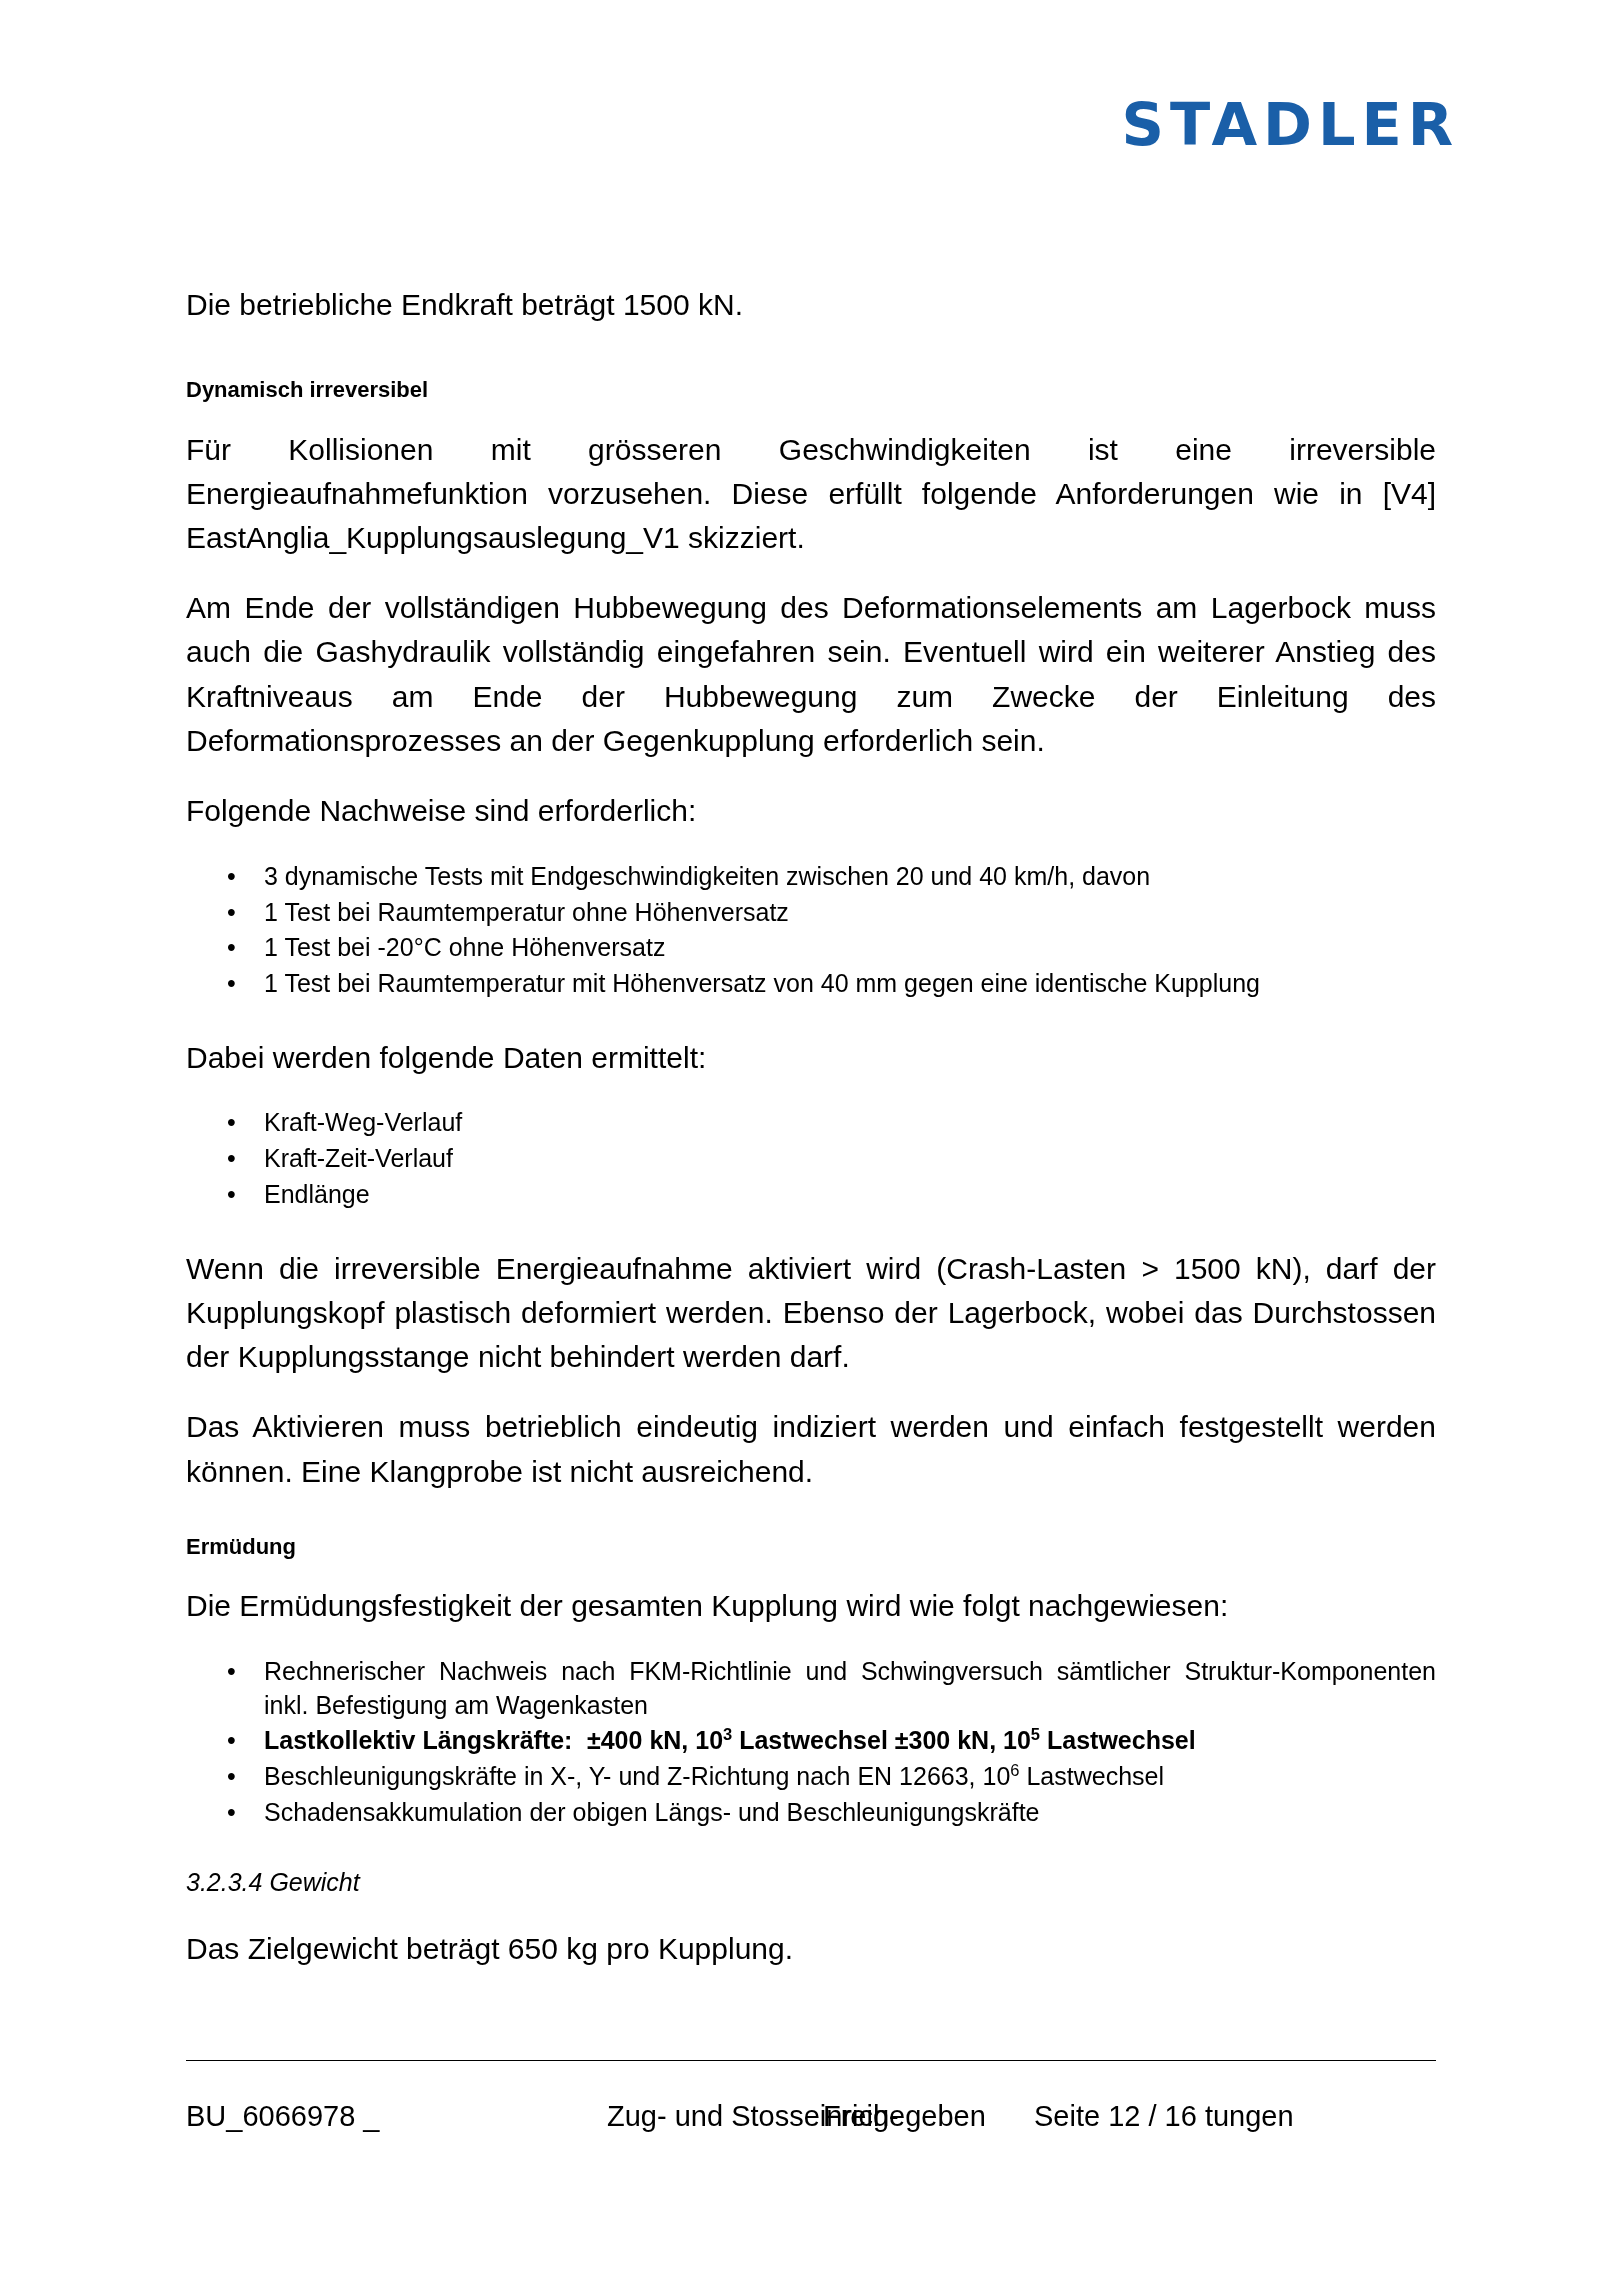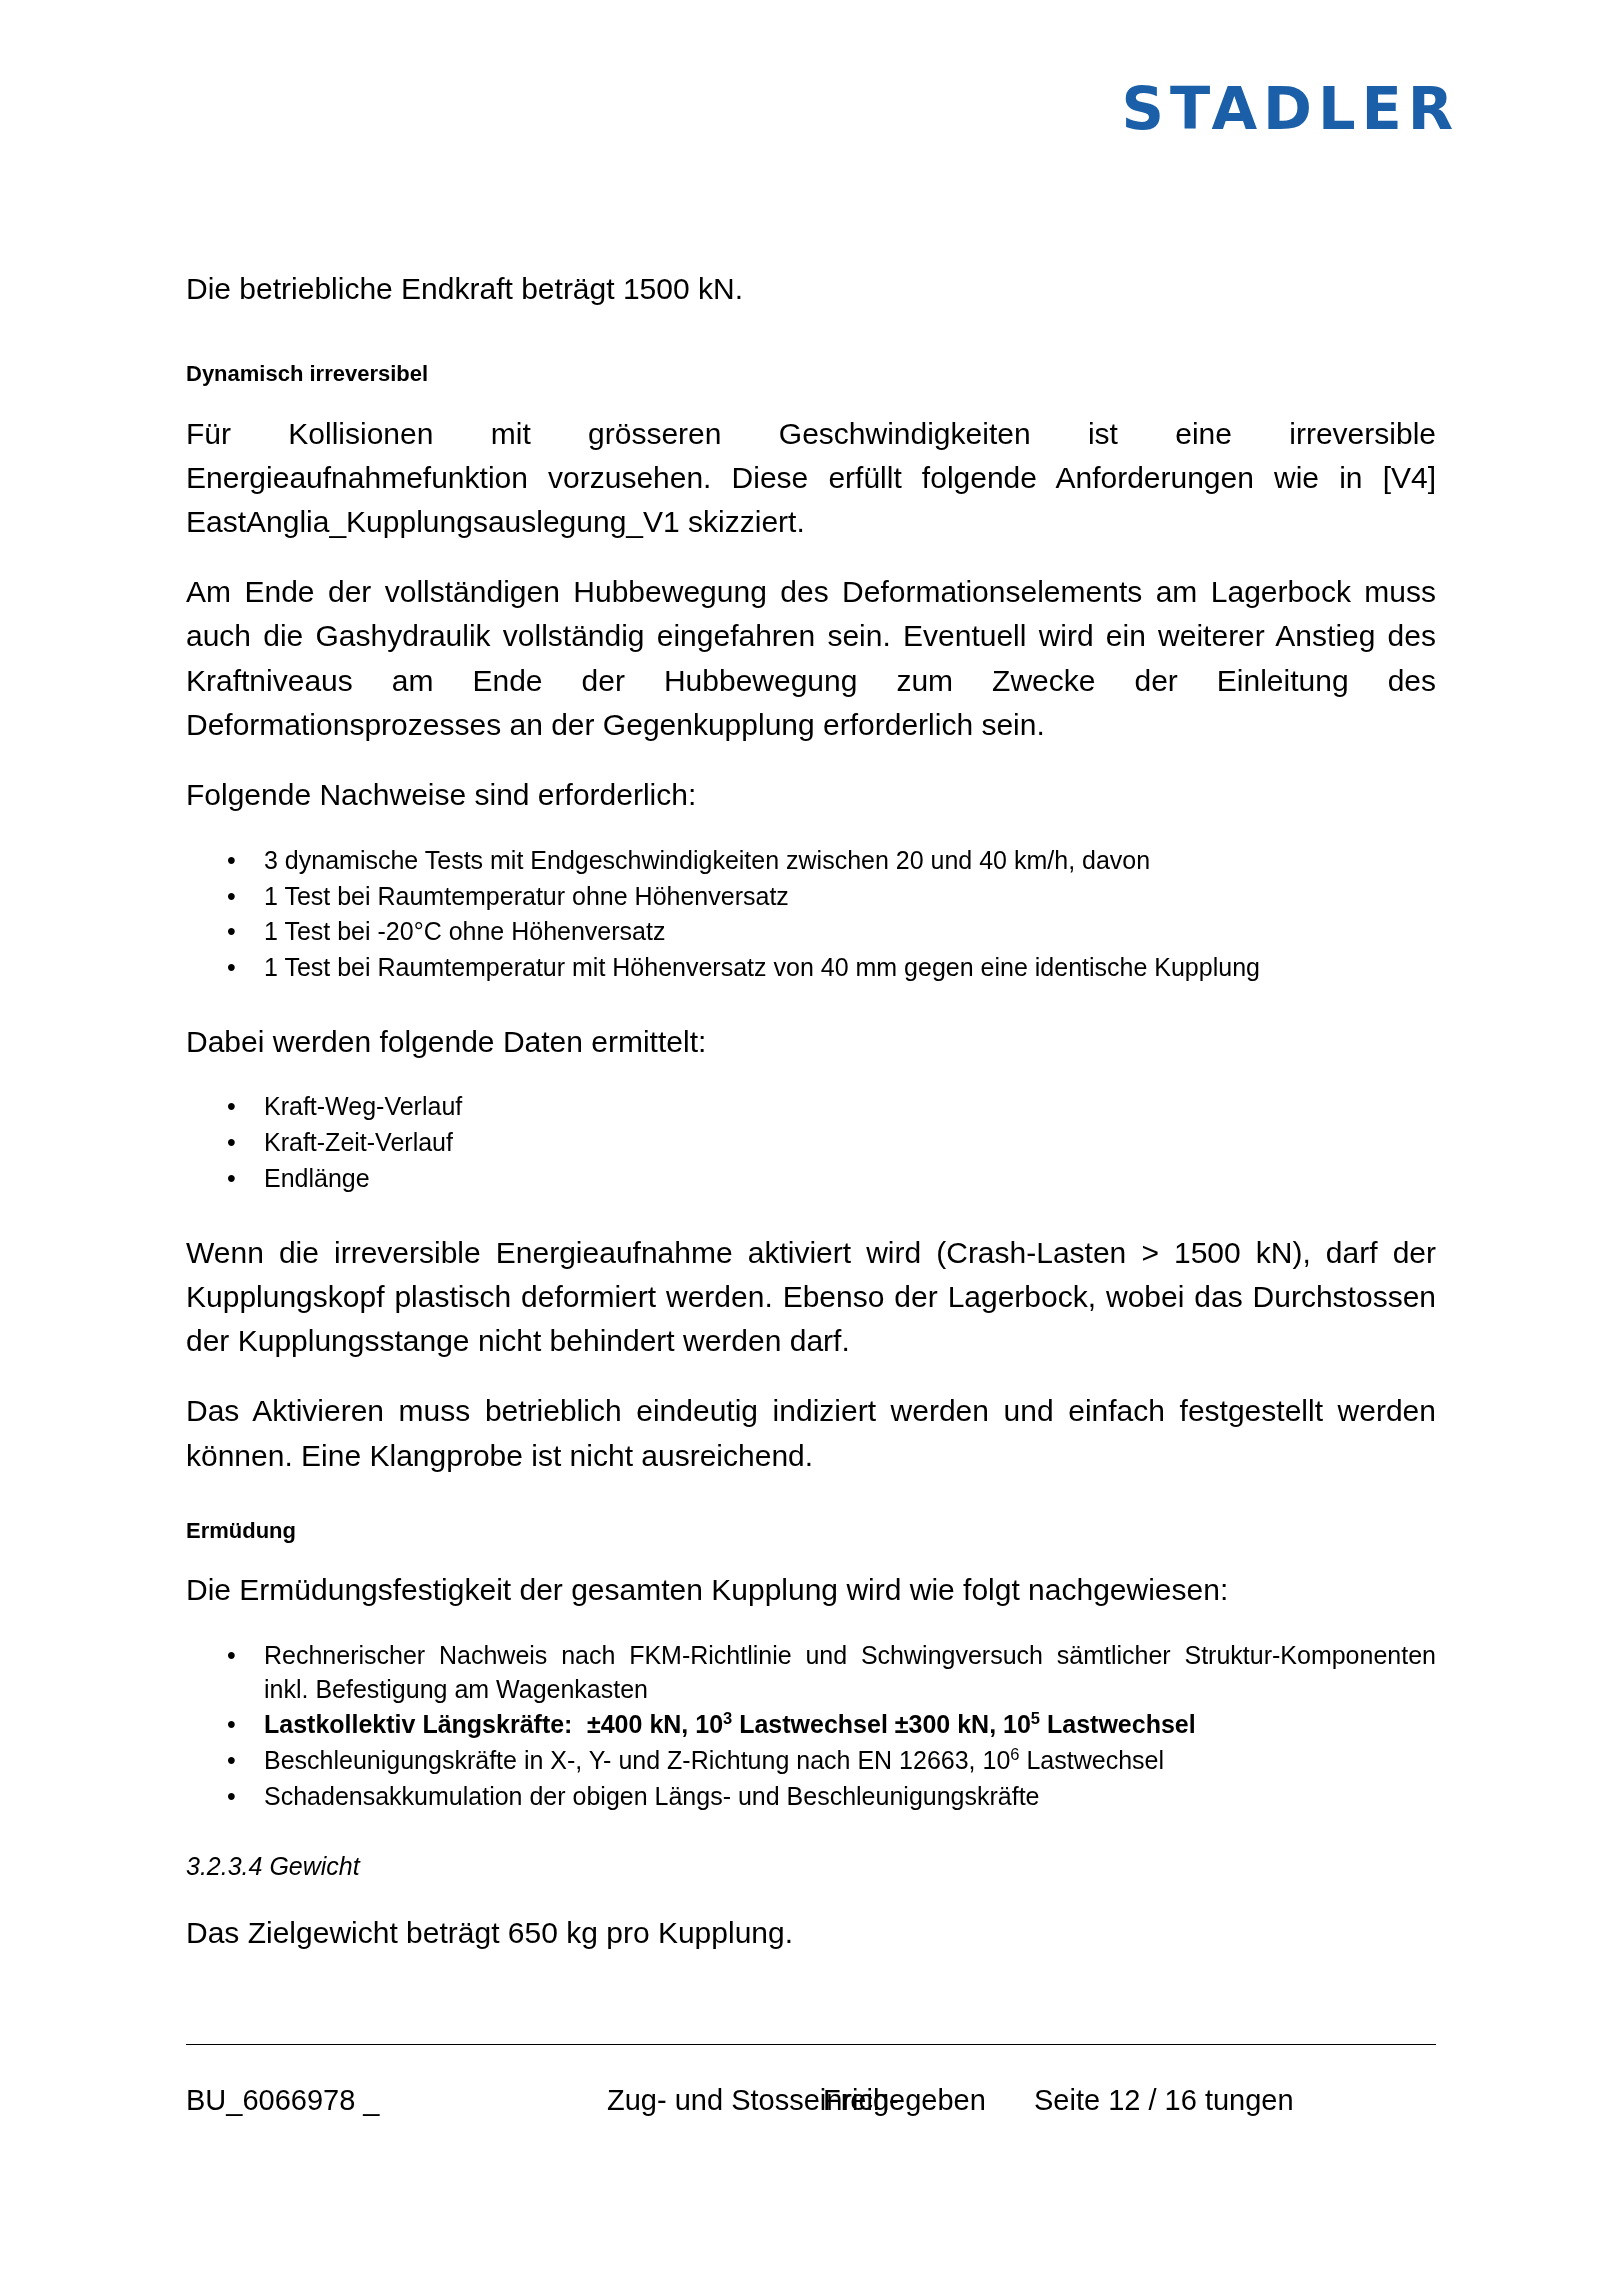--- a/index.html
+++ b/index.html
@@ -14,20 +14,21 @@
     color: #000000;
     position: relative;
     overflow: hidden;
   }
   .page {
     position: relative;
     width: 1621px;
     height: 2243px;
     box-sizing: border-box;
     padding: 12px;
+    margin-top: 16px;
   }
 
   
   .header {
     position: absolute;
     top: 69px;
     right: 162px;
     width: 510px;
     height: 78px;
     display: flex;

